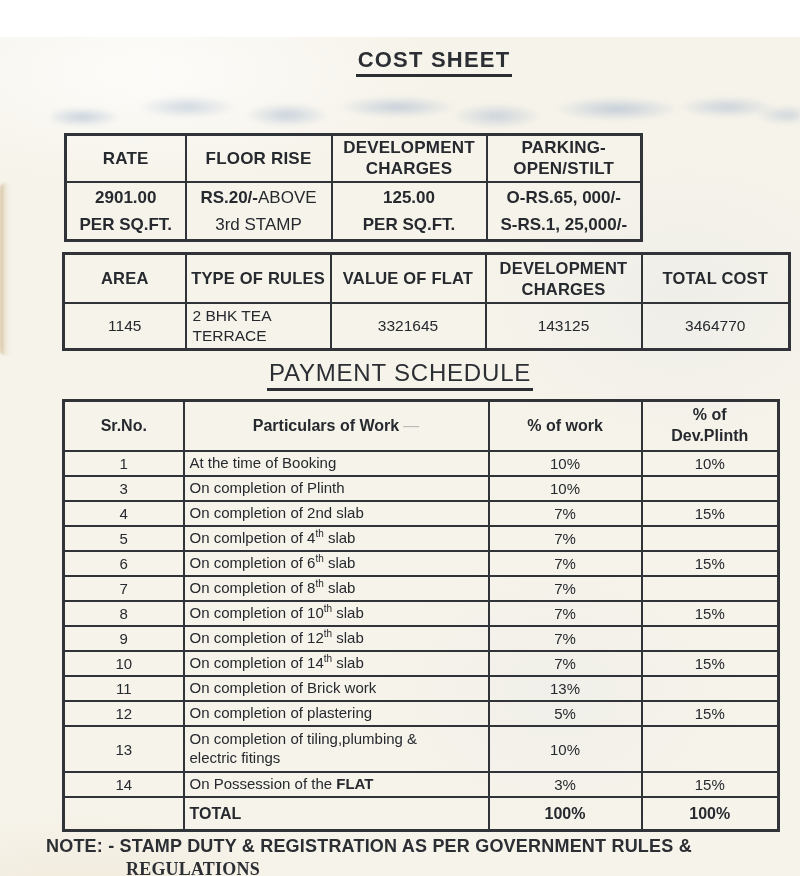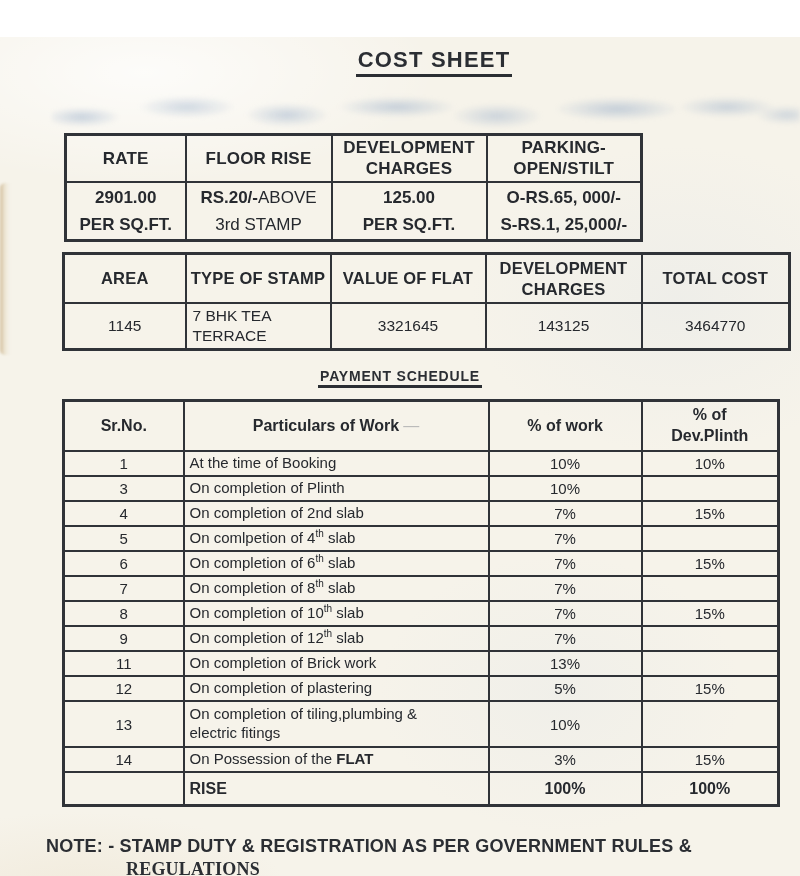--- a/index.html
+++ b/index.html
@@ -32,21 +32,21 @@
   }
   .page-edge {
     position:absolute; left:0; top:146px; width:10px; height:172px;
     background:linear-gradient(to right, rgba(185,152,100,.55), rgba(222,205,170,.28) 55%, transparent);
     border-radius:5px 0 0 5px;
     filter:blur(.8px);
   }
   h1.doc-title { position:absolute; top:1px; left:0; width:100%; margin:0; text-align:center; transform:translateX(34px); }
   h1.doc-title span { display:inline-block; font-size:22px; font-weight:700; letter-spacing:1.2px; color:#2b2e33; border-bottom:3px solid #2b2e33; padding:0 2px 1px 2px; }
   h2.sched-title { position:absolute; top:322px; left:0; width:100%; margin:0; text-align:center; }
-  h2.sched-title span { display:inline-block; font-size:14px; font-weight:700; letter-spacing:.8px; color:#2b2e33; border-bottom:3px solid #2b2e33; padding:0 2px 1px 2px; }
+  h2.sched-title span { display:inline-block; font-size:24px; font-weight:400; letter-spacing:.8px; color:#2b2e33; border-bottom:3px solid #2b2e33; padding:0 2px 1px 2px; }
 
   table { border-collapse:collapse; table-layout:fixed; position:absolute; }
   th, td { border:2px solid #303338; text-align:center; vertical-align:middle; white-space:pre-line; overflow:hidden; }
   table { border:3px solid #303338; }
   th { font-weight:700; }
 
   .t1 { left:64px; top:96px; width:576px; }
   .t1 th { height:40px; font-size:17px; line-height:1.25; letter-spacing:.2px; }
   .t1 td { height:54px; font-size:17px; line-height:27px; }
 
@@ -115,31 +115,31 @@
     <colgroup>
         <col style="width:122px">
         <col style="width:145px">
         <col style="width:155px">
         <col style="width:156px">
         <col style="width:148px">
       </colgroup>
     <thead>
       <tr>
         <th>AREA</th>
-        <th>TYPE OF STAMP</th>
+        <th>TYPE OF RULES</th>
         <th>VALUE OF FLAT</th>
         <th>DEVELOPMENT
 CHARGES</th>
         <th>TOTAL COST</th>
       </tr>
     </thead>
     <tbody>
       <tr>
         <td>1145</td>
-        <td class="cell-left">7 BHK TEA
+        <td class="cell-left">2 BHK TEA
 TERRACE</td>
         <td>3321645</td>
         <td>143125</td>
         <td>3464770</td>
       </tr>
     </tbody>
   </table>
 
   <h2 class="sched-title">
     <span>PAYMENT SCHEDULE</span>
@@ -204,20 +204,26 @@
       <td class="c-work">7%</td>
       <td class="c-dev">15%</td>
     </tr>
         <tr>
       <td class="c-sr">9</td>
       <td class="c-part"><span>On completion of 12</span><sup>th</sup><span> slab</span></td>
       <td class="c-work">7%</td>
       <td class="c-dev"></td>
     </tr>
         <tr>
+      <td class="c-sr">10</td>
+      <td class="c-part"><span>On completion of 14</span><sup>th</sup><span> slab</span></td>
+      <td class="c-work">7%</td>
+      <td class="c-dev">15%</td>
+    </tr>
+        <tr>
       <td class="c-sr">11</td>
       <td class="c-part"><span>On completion of Brick work</span></td>
       <td class="c-work">13%</td>
       <td class="c-dev"></td>
     </tr>
         <tr>
       <td class="c-sr">12</td>
       <td class="c-part"><span>On completion of plastering</span></td>
       <td class="c-work">5%</td>
       <td class="c-dev">15%</td>
@@ -230,21 +236,21 @@
       <td class="c-dev"></td>
     </tr>
         <tr>
       <td class="c-sr">14</td>
       <td class="c-part"><span>On Possession of the </span><span class="b">FLAT</span></td>
       <td class="c-work">3%</td>
       <td class="c-dev">15%</td>
     </tr>
         <tr class="total">
       <td class="c-sr"></td>
-      <td class="c-part"><span class="b">RISE</span></td>
+      <td class="c-part"><span class="b">TOTAL</span></td>
       <td class="c-work">100%</td>
       <td class="c-dev">100%</td>
     </tr>
       </tbody>
   </table>
 
   <div class="note">
     <div>NOTE: - STAMP DUTY &amp; REGISTRATION AS PER GOVERNMENT RULES &amp;</div>
     <div class="note-l2">REGULATIONS</div>
   </div>

